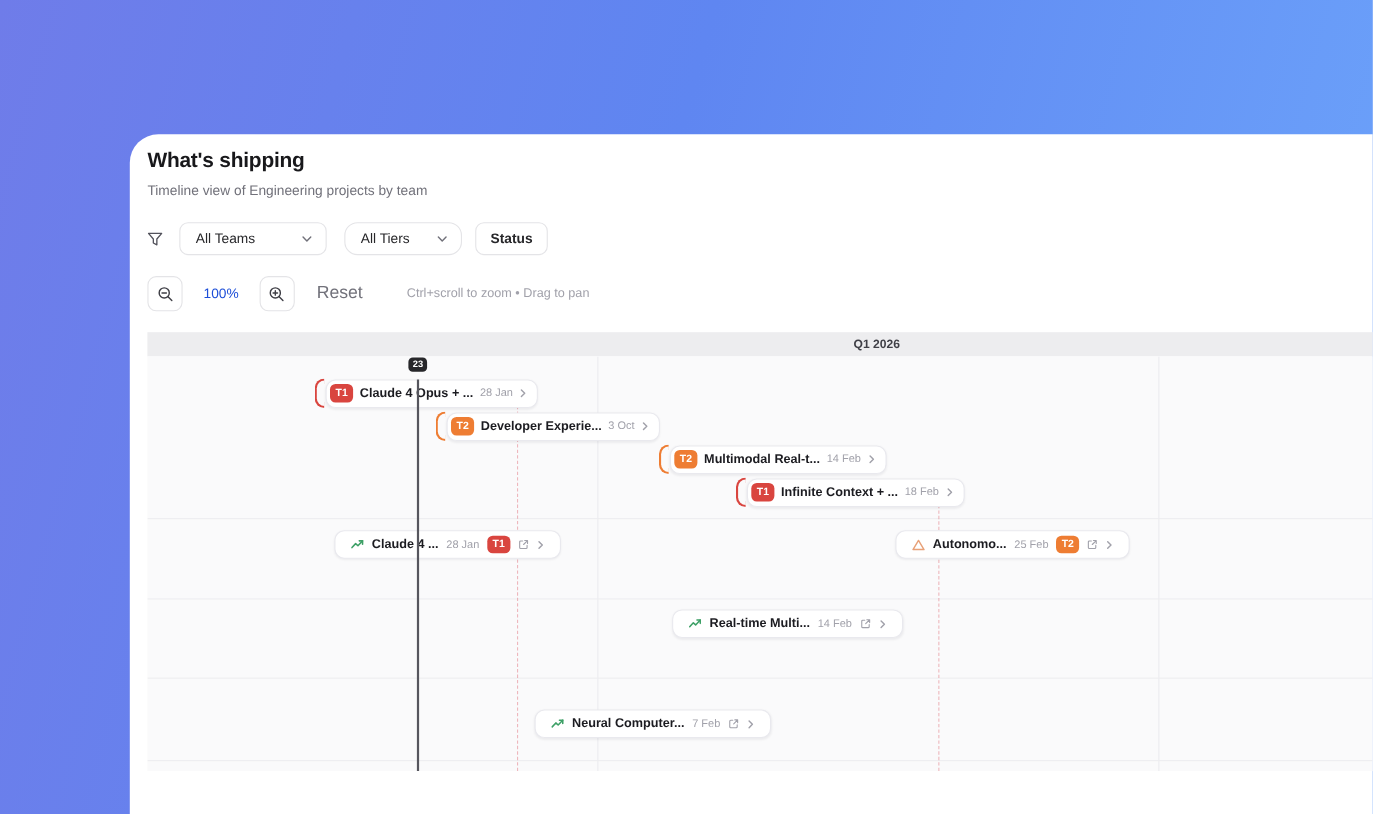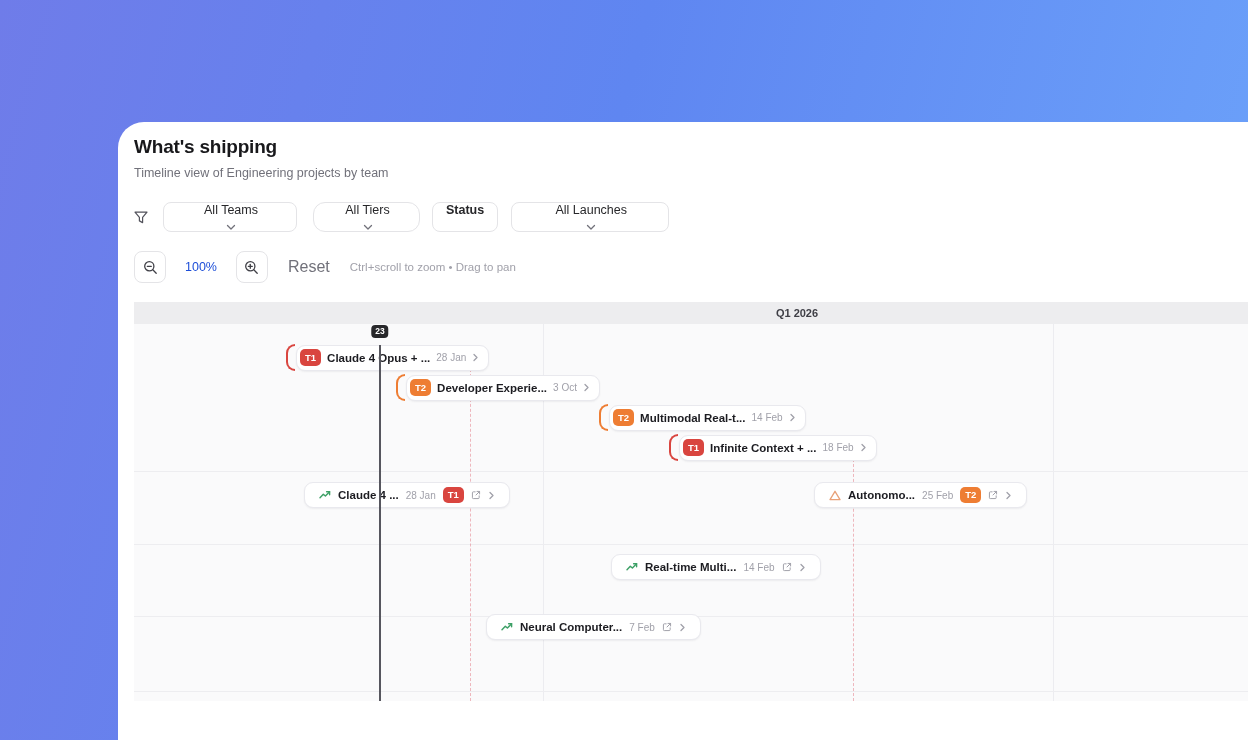--- a/index.html
+++ b/index.html
@@ -15,37 +15,37 @@
   }
   .page-title { position:absolute; left:16px; top:14px; font-size:19px; font-weight:700; color:#18181b; letter-spacing:-0.2px; }
   .page-subtitle { position:absolute; left:16px; top:44px; font-size:12.5px; color:#71717a; }
 
   
   .filters { position:absolute; left:16px; top:80px; height:30px; display:flex; align-items:center; }
   .funnel { margin-right:15px; display:flex; align-items:center; }
   .select, .btn-plain {
     height:30px; background:#fff; border:1px solid #e4e4e7; border-radius:8px;
     display:flex; align-items:center; justify-content:space-between;
-    font-size:12.5px; font-weight:500; color:#27272a; cursor:pointer;flex-direction:column;
+    font-size:12.5px; font-weight:500; color:#27272a; cursor:pointer;
   }
   .select { padding:0 12px 0 14px; }
   .sel-teams { width:134px; margin-right:16px; }
   .sel-tiers { width:107px; margin-right:12px;border-radius:12px; }
   .btn-status { padding:0 13px; font-weight:600; margin-right:13px; }
   .sel-launches { width:158px; }
 
   
   .zoom-row { position:absolute; left:16px; top:129px; height:32px; display:flex; align-items:center; }
   .icon-btn {
     width:32px; height:32px; border:1px solid #e4e4e7; border-radius:8px; background:#fff;
     display:flex; align-items:center; justify-content:center; cursor:pointer;
   }
   .zoom-level { margin:0 19px; font-size:12.5px; color:#1d4ed8; font-weight:500; }
   .reset-link { margin-left:20px; font-size:16px; color:#71717a; cursor:pointer; }
-  .zoom-hint { margin-left:20px; font-size:11.5px; color:#a1a1aa; }
+  .zoom-hint { margin-left:40px; font-size:11.5px; color:#a1a1aa; }
 
   
   .timeline { position:absolute; left:16px; right:0; top:180px; bottom:0; }
   .q-band { height:22px; background:#ededef; position:relative; }
   .q-label { position:absolute; left:663px; top:50%; transform:translate(-50%,-50%); font-size:11px; font-weight:700; color:#3f3f46; }
   .month-row { height:41px; background:#fff; border-bottom:1px solid #ececf0; position:relative; }
   .month-label { position:absolute; top:50%; transform:translate(-50%,-50%); font-size:13px; font-weight:600; color:#27272a; white-space:nowrap; }
   .m-jan { left:128px; } .m-feb { left:664px; }
   .chart { position:relative; height:377px; background:#fafafb; overflow:hidden; }
   .vline { position:absolute; top:0; bottom:0; width:1px; background:#ececf0; }
@@ -72,21 +72,21 @@
     padding:0 9px 0 3px; box-shadow:0 1px 2px rgba(24,24,27,0.06); white-space:nowrap;
   }
   .launch .pill { padding:0 14px; gap:7px; }
   .badge { font-size:9.5px; font-weight:700; color:#fff; border-radius:5px; padding:3.5px 5px; line-height:1; }
   .badge.t1 { background:#d9453f; } .badge.t2 { background:#ee7d33; }
   .label { font-size:11.5px; font-weight:600; color:#1c1c21; }
   .date { font-size:10px; font-weight:500; color:#a1a1aa; }
   .p1 { left:152px; top:20px; } .p2 { left:262px; top:50px; }
   .p3 { left:465px; top:80px; } .p4 { left:535px; top:110px; }
   .l1 { left:170px; top:158px; } .l2 { left:680px; top:158px; }
-  .l3 { left:477px; top:230px; } .l4 { left:352px; top:290px; }
+  .l3 { left:477px; top:230px; } .l4 { left:352px; top:321px; }
   .icon { display:flex; align-items:center; }
 </style>
 </head>
 <body>
 
 <div class="app-card">
 
   <div class="page-title">What's shipping</div>
   <div class="page-subtitle">Timeline view of Engineering projects by team</div>
 
@@ -108,28 +108,20 @@
       <span>All Tiers</span>
       <span class="icon">
         <svg width="10" height="7" viewBox="0 0 10 7">
             <path d="M1.5 1.5 L5 5 L8.5 1.5" fill="none" stroke="#71717a" stroke-width="1.3" stroke-linecap="round" stroke-linejoin="round"></path>
           </svg>
       </span>
     </div>
     <div class="btn-plain btn-status">
       <span>Status</span>
     </div>
-    <div class="select sel-launches">
-      <span>All Launches</span>
-      <span class="icon">
-        <svg width="10" height="7" viewBox="0 0 10 7">
-            <path d="M1.5 1.5 L5 5 L8.5 1.5" fill="none" stroke="#71717a" stroke-width="1.3" stroke-linecap="round" stroke-linejoin="round"></path>
-          </svg>
-      </span>
-    </div>
   </div>
 
   <div class="zoom-row">
     <div class="icon-btn">
       <span class="icon">
         <svg width="15" height="15" viewBox="0 0 15 15">
             <circle cx="6.3" cy="6.3" r="4.6" fill="none" stroke="#3f3f46" stroke-width="1.3"></circle>
             <line x1="9.8" y1="9.8" x2="13.2" y2="13.2" stroke="#3f3f46" stroke-width="1.3" stroke-linecap="round"></line>
             <line x1="4.3" y1="6.3" x2="8.3" y2="6.3" stroke="#3f3f46" stroke-width="1.3" stroke-linecap="round"></line>
           </svg>

